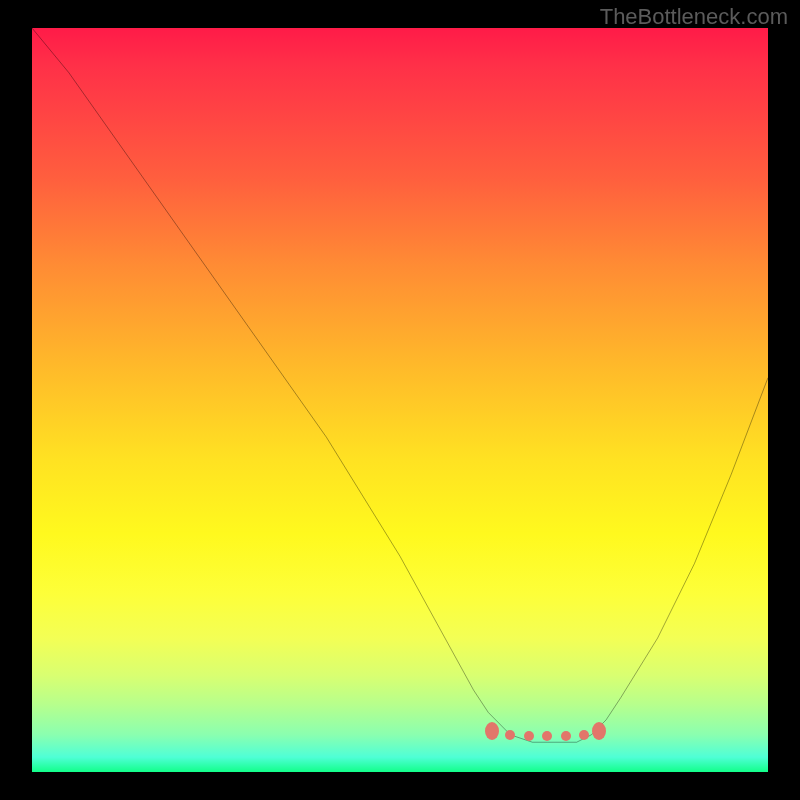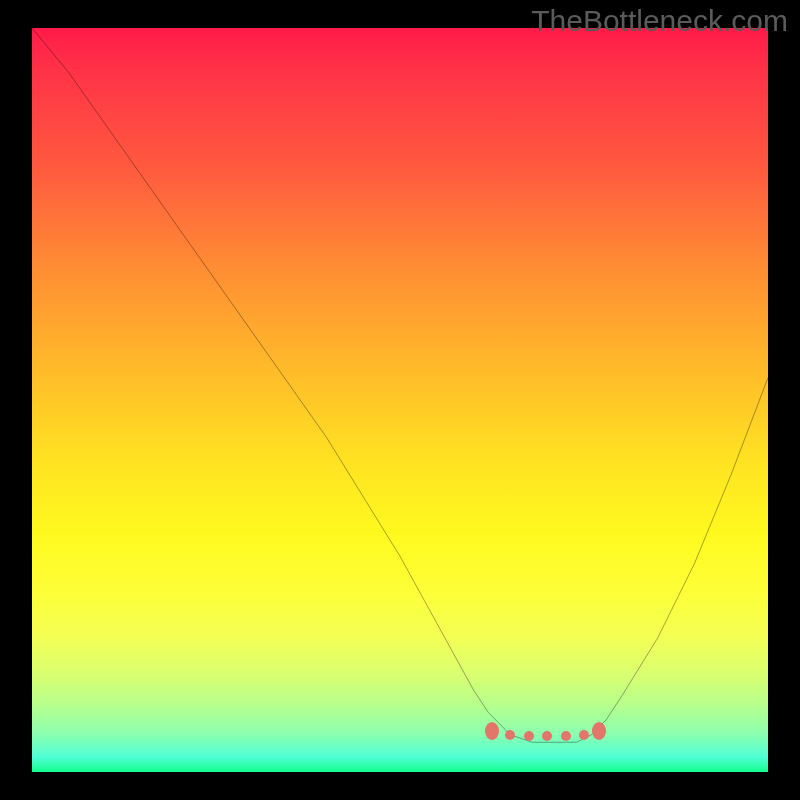--- a/index.html
+++ b/index.html
@@ -8,21 +8,21 @@
     width: 800px;
     height: 800px;
     background: #000;
     font-family: Arial, sans-serif;
     position: relative;
   }
   .watermark {
     position: absolute;
     top: 4px;
     right: 12px;
-    font-size: 30px;
+    font-size: 22px;
     color: #5b5b5b;
     font-weight: 500;
     z-index: 10;
   }
   .plot-area {
     position: absolute;
     left: 32px;
     top: 28px;
     width: 736px;
     height: 744px;

